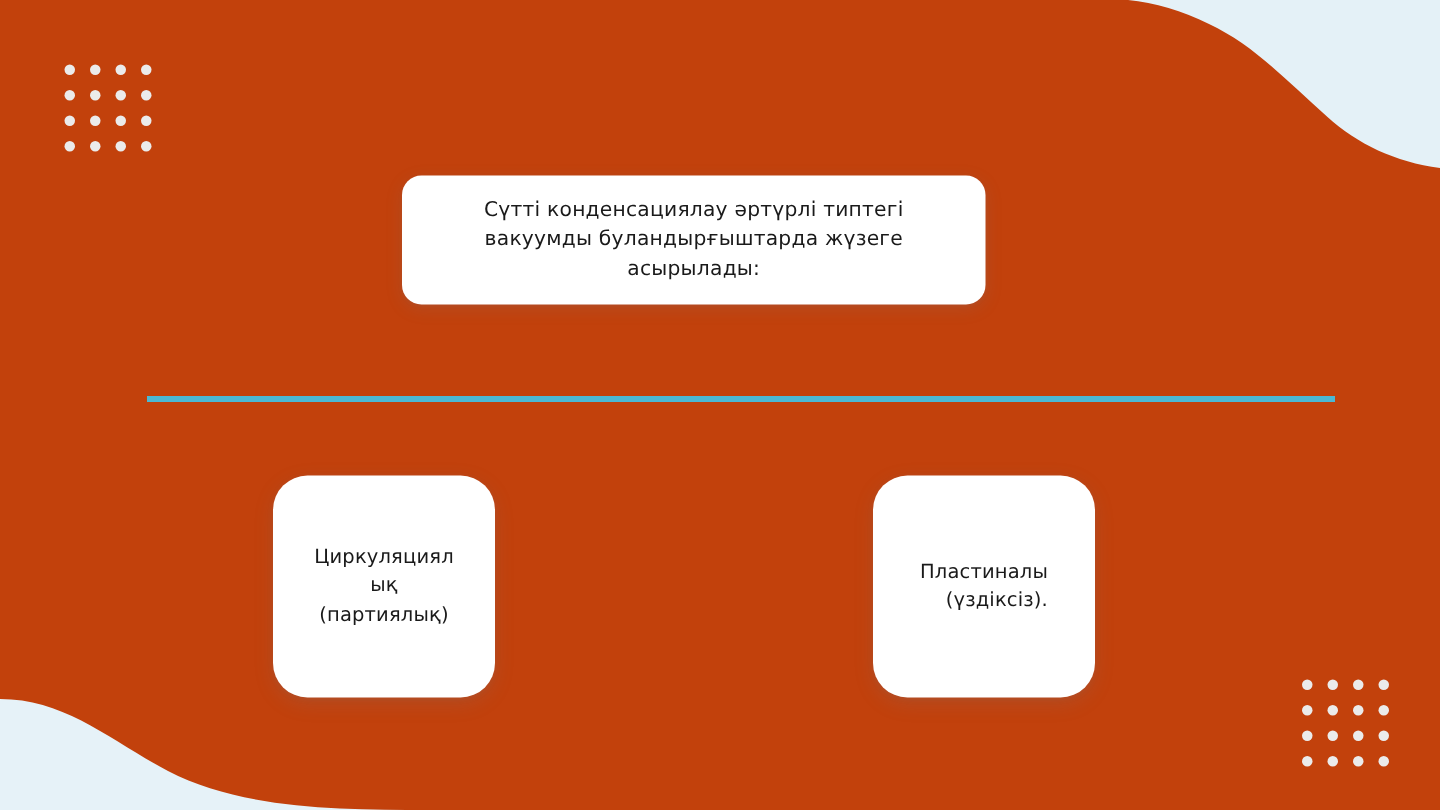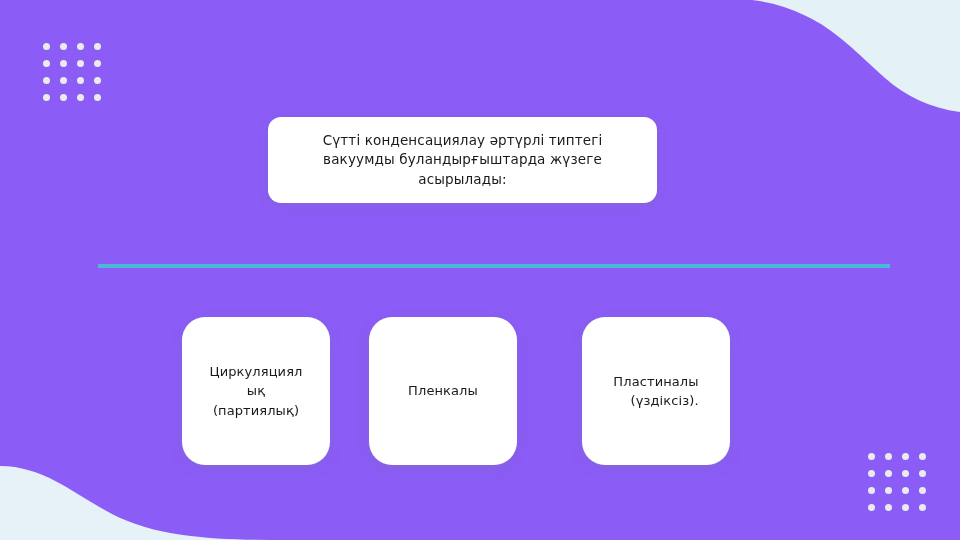--- a/index.html
+++ b/index.html
@@ -9,21 +9,21 @@
   }
   body {
     font-family: "DejaVu Sans", sans-serif;
   }
 
   #slide {
     position: relative;
     width: 960px;
     height: 540px;
     overflow: hidden;
-    background: #8b5cf6;
+    background: #c2410c;
   }
 
   
   .bg-layer {
     position: absolute;
     inset: 0;
     width: 960px;
     height: 540px;
     pointer-events: none;
   }
@@ -146,23 +146,20 @@
   </div>
 
   <div id="divider-line"></div>
 
   <div class="card option-card" id="option-card-1">
     <div class="card-text">Циркуляциял
 ық
 (партиялық)</div>
   </div>
 
-  <div class="card option-card" id="option-card-2">
-    <div class="card-text">Пленкалы</div>
-  </div>
 
   <div class="card option-card" id="option-card-3">
     <div class="card-text">Пластиналы
 (үздіксіз).</div>
   </div>
 
   <div class="dot-grid" id="dot-grid-br">
     <span class="dot"></span>
     <span class="dot"></span>
     <span class="dot"></span>

